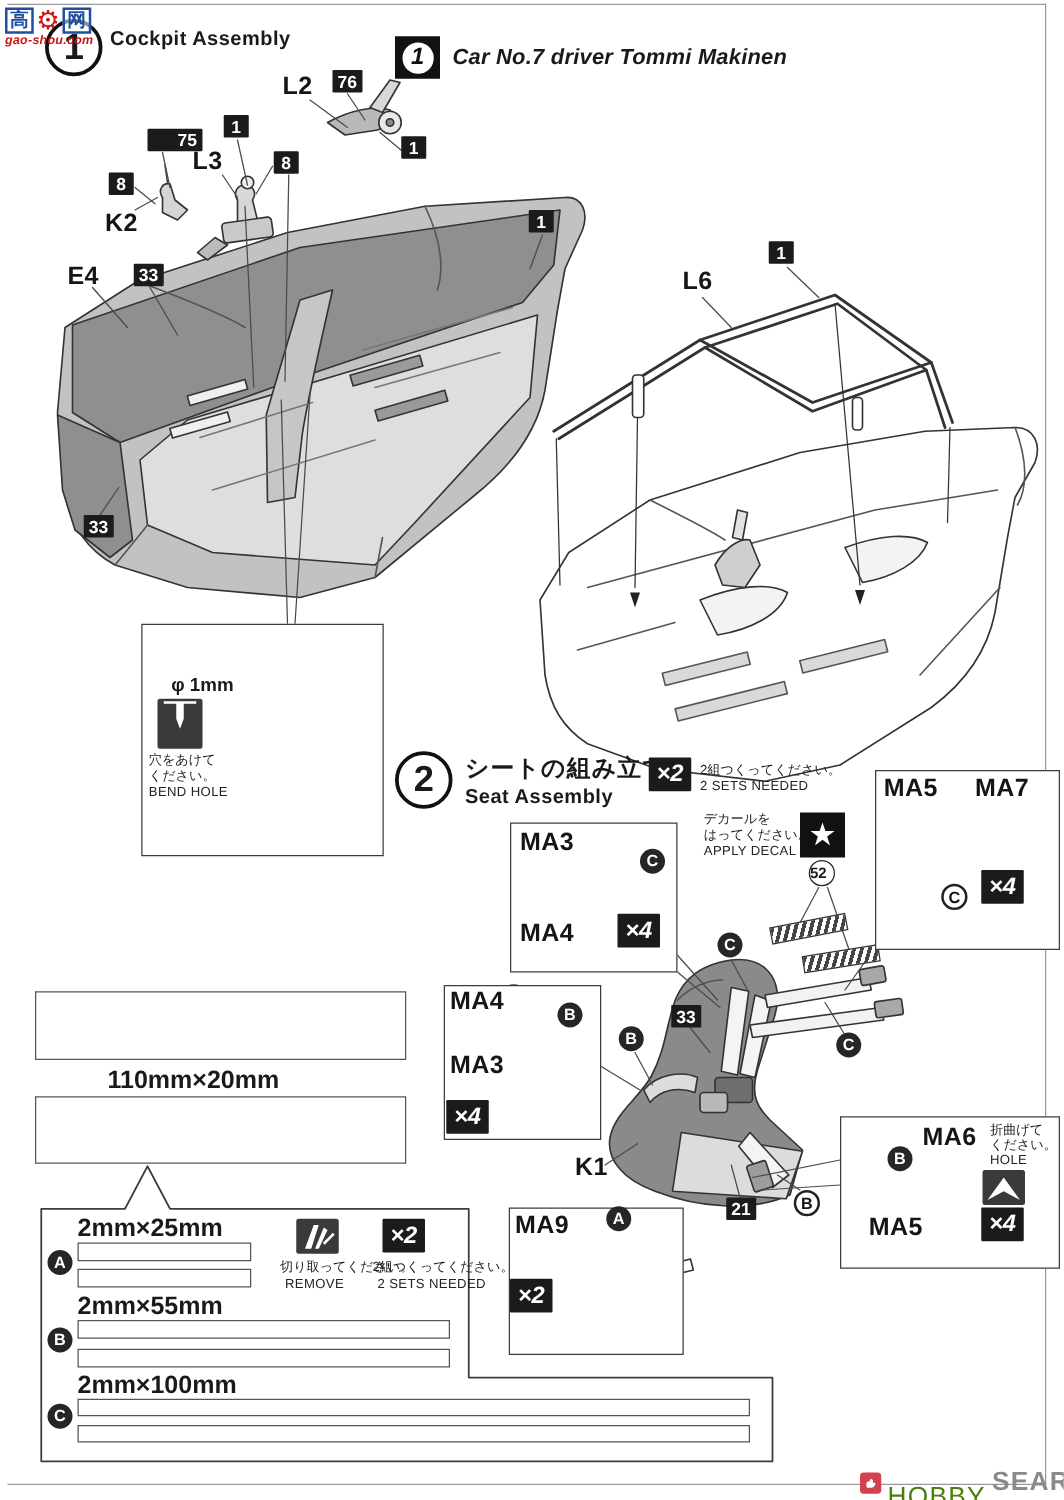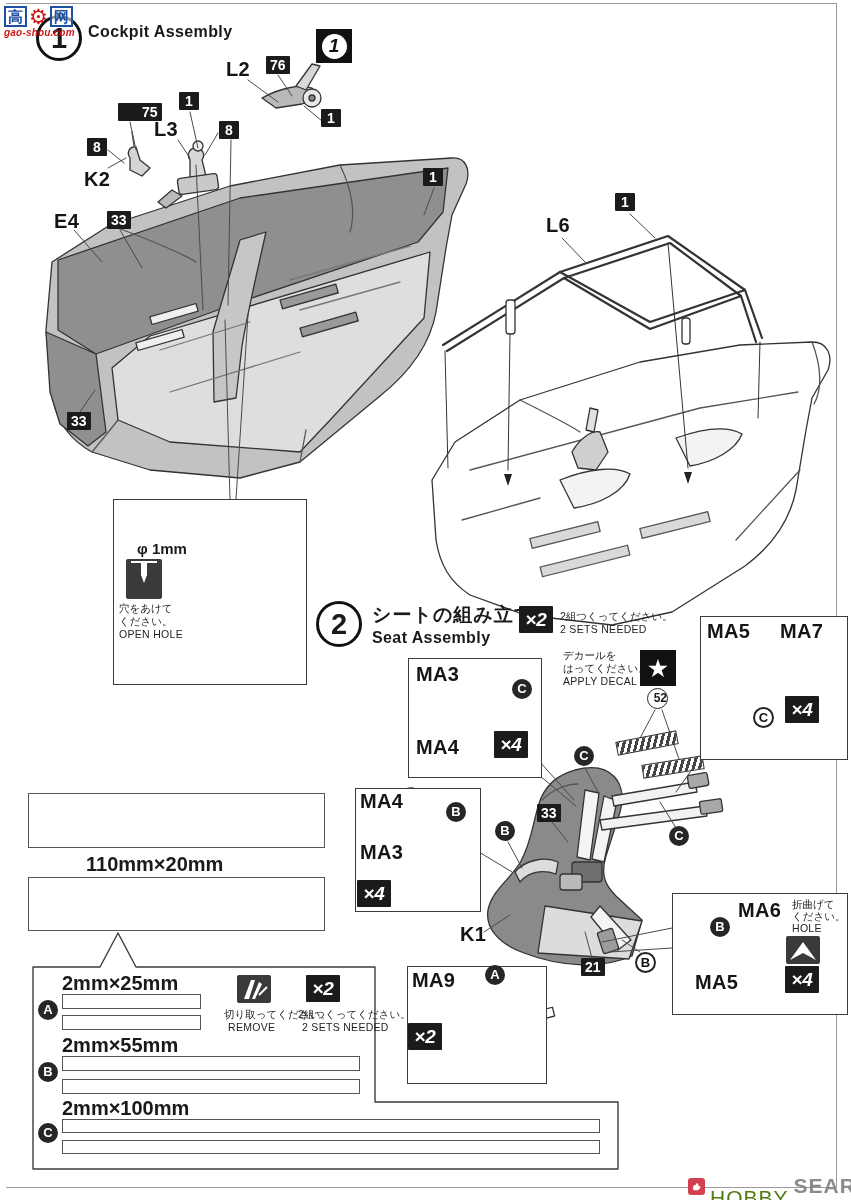--- a/index.html
+++ b/index.html
@@ -41,21 +41,21 @@
   .note{font-size:10.5px;line-height:13px;color:#222;}
   .note-en{font-size:10.5px;line-height:13px;color:#222;letter-spacing:.3px;}
   .icon-box{position:absolute;background:#3a3a3a;border-radius:2px;display:flex;align-items:center;justify-content:center;}
   
   .strip{position:absolute;background:#fff;border:1px solid #555;}
   .dim-label{position:absolute;font-weight:bold;font-size:20px;color:#1a1a1a;}
   
   #star-box{left:640px;top:650px;width:36px;height:36px;background:#111;color:#fff;display:flex;
      align-items:center;justify-content:center;font-size:25px;}
   #decal-52{left:647px;top:688px;width:19px;height:19px;border:1.5px solid #222;border-radius:50%;background:#fff;
-     text-align:right;line-height:19px;font-size:12px;font-weight:bold;}
+     text-align:left;line-height:19px;font-size:12px;font-weight:bold;}
   
   .decal-band{position:absolute;width:60px;height:12px;border:1px solid #333;
      background:repeating-linear-gradient(115deg,#444 0 3px,#fff 3px 6px);}
   
   #brand{left:688px;top:1162px;display:flex;align-items:center;gap:5px;}
   #brand-icon{width:17px;height:17px;background:#d3404f;border-radius:3px;display:flex;align-items:center;justify-content:center;}
   #brand-hobby{color:#4d7c0f;font-weight:normal;font-size:21px;letter-spacing:1px;margin-top:24px;}
   #brand-search{color:#8a8a8a;font-weight:bold;font-size:21px;letter-spacing:1px;}
 </style>
 </head>
@@ -261,31 +261,32 @@
 
   <div class="abs step-circle" style="left:36px;top:15px">
     <span>1</span>
   </div>
   <div class="abs" style="left:88px;top:22px">
     <div class="title-en">Cockpit Assembly</div>
   </div>
   <div class="abs" id="marking-chip">
     <div class="inner">1</div>
   </div>
+  <div class="abs" id="marking-note">Car No.7 driver Tommi Makinen</div>
 
   <div class="detail-box" style="left:113px;top:499px;width:192px;height:184px"></div>
   <div class="abs" style="left:137px;top:540px;font-size:15px;font-weight:bold">φ 1mm</div>
   <div class="icon-box" style="left:126px;top:559px;width:36px;height:40px">
     <svg width="36" height="40" viewBox="0 0 36 40">
         <path d="M5,4 L15,4 15,16 18,24 21,16 21,4 31,4 31,2 5,2 Z" fill="#fff"></path>
       </svg>
   </div>
   <div class="abs note" style="left:119px;top:602px">穴をあけて</div>
   <div class="abs note" style="left:119px;top:615px">ください。</div>
-  <div class="abs note-en" style="left:119px;top:628px">OPEN HOLE</div>
+  <div class="abs note-en" style="left:119px;top:628px">BEND HOLE</div>
 
   <div class="abs step-circle" style="left:316px;top:601px">
     <span>2</span>
   </div>
   <div class="abs" style="left:372px;top:602px">
     <div class="title-jp">シートの組み立て</div>
     <div class="title-en">Seat Assembly</div>
   </div>
   <div class="abs lbl-mult" style="left:519px;top:606px">×2</div>
   <div class="abs note" style="left:560px;top:610px">2組つくってください。</div>

